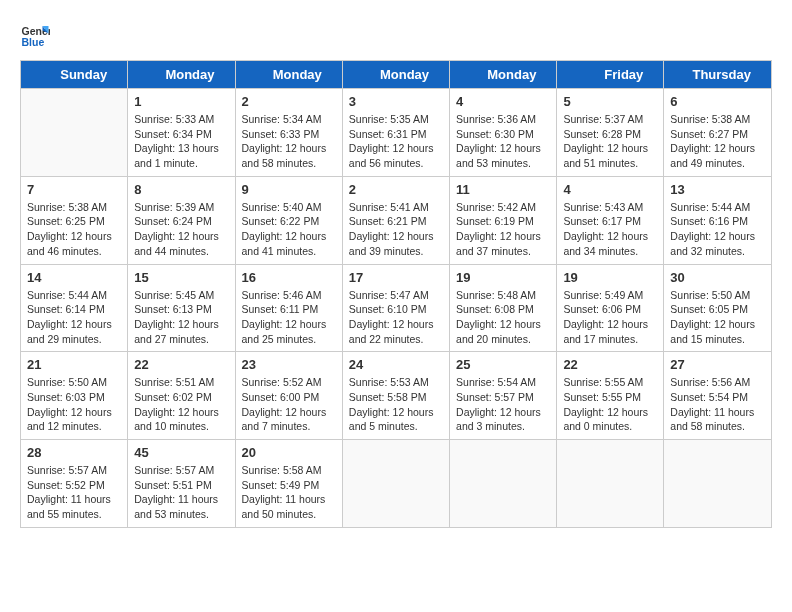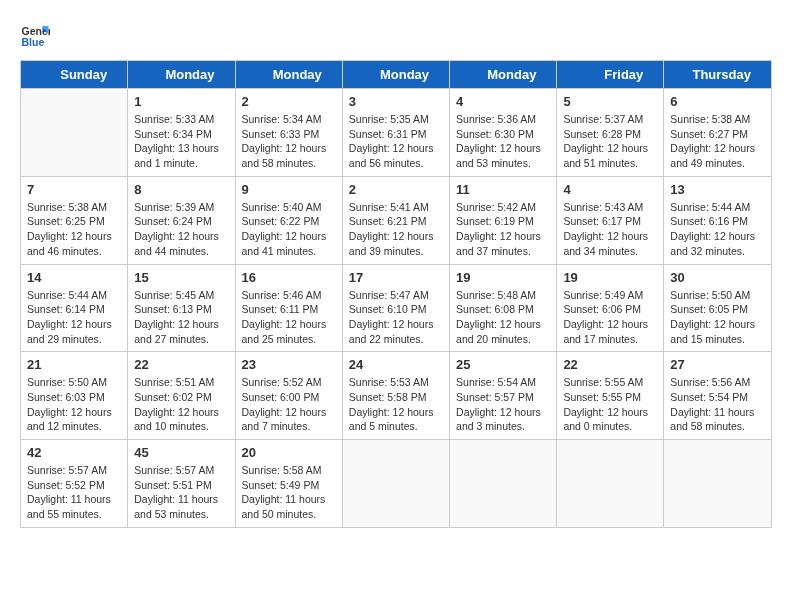--- a/index.html
+++ b/index.html
@@ -230,21 +230,21 @@
           <span class="day-number">22</span>
           <div class="cell-text">Sunrise: 5:55 AM<br>Sunset: 5:55 PM<br>Daylight: 12 hours<br>and 0 minutes.</div>
         </td>
         <td>
           <span class="day-number">27</span>
           <div class="cell-text">Sunrise: 5:56 AM<br>Sunset: 5:54 PM<br>Daylight: 11 hours<br>and 58 minutes.</div>
         </td>
       </tr>
       <tr>
         <td>
-          <span class="day-number">42</span>
+          <span class="day-number">28</span>
           <div class="cell-text">Sunrise: 5:57 AM<br>Sunset: 5:52 PM<br>Daylight: 11 hours<br>and 55 minutes.</div>
         </td>
         <td>
           <span class="day-number">45</span>
           <div class="cell-text">Sunrise: 5:57 AM<br>Sunset: 5:51 PM<br>Daylight: 11 hours<br>and 53 minutes.</div>
         </td>
         <td>
           <span class="day-number">20</span>
           <div class="cell-text">Sunrise: 5:58 AM<br>Sunset: 5:49 PM<br>Daylight: 11 hours<br>and 50 minutes.</div>
         </td>

